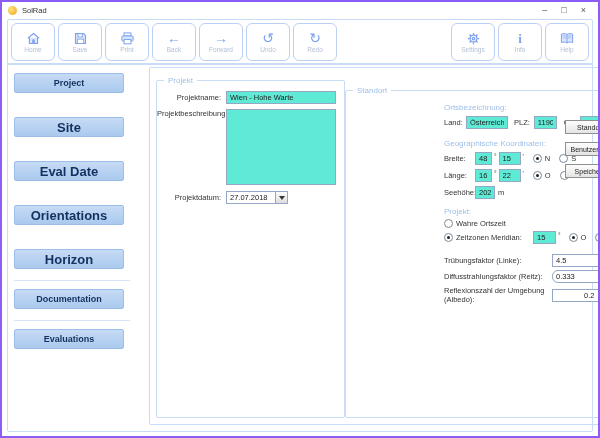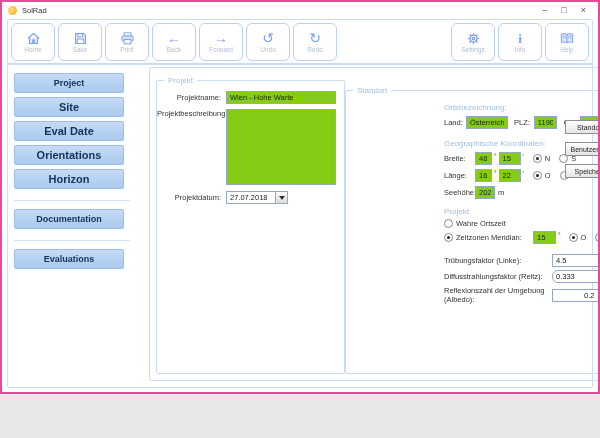--- a/index.html
+++ b/index.html
@@ -1,17 +1,17 @@
 <!DOCTYPE html>
 <html><head>
 <meta charset="utf-8">
 <style>
   * { margin:0; padding:0; box-sizing:border-box; }
   html,body { width:600px; height:438px; background:#e8e8e8; font-family:"Liberation Sans", sans-serif; }
-  .window { position:relative; width:600px; height:394px; background:#fff; border:2px solid #ec4899; overflow:hidden; }
+  .window { position:relative; width:600px; height:438px; background:#fff; border:2px solid #8b5cf6; overflow:hidden; }
 
   
   .titlebar { position:absolute; left:0; top:0; right:0; height:16px; background:#fff; display:flex; align-items:center; padding:0 6px; }
   .app-icon { width:9px; height:9px; border-radius:50%; background:radial-gradient(circle at 35% 35%, #ffe17a, #f0b93c 70%, #d99c2a); margin-right:5px; flex:0 0 auto; }
   .win-title { font-size:7.5px; color:#333; }
   .win-controls { margin-left:auto; display:flex; gap:14px; padding-right:6px; }
   .win-controls span { font-size:9px; color:#555; line-height:10px; cursor:default; }
 
   
   .client { position:absolute; left:5px; right:5px; top:17px; bottom:4px; border:1px solid #c9dcf5; border-radius:2px; background:#fff; display:flex; flex-direction:column; }
@@ -22,37 +22,37 @@
   .tbtn .glyph { color:#7da1f0; font-size:14px; line-height:15px; height:16px; display:flex; align-items:center; justify-content:center; }
   .tbtn .glyph.serif-i { font-family:"Liberation Serif", serif; font-weight:bold; font-size:13px; }
   .tbtn .lbl { font-size:6.5px; color:#b3bfd6; }
   .tb-right { margin-left:auto; display:flex; gap:3px; }
 
   
   .content { flex:1; display:flex; min-height:0; }
   .sidebar { width:129px; padding:8px 3px 0 6px; display:flex; flex-direction:column; }
   .side-btn { height:20px; width:110px; background:linear-gradient(#c6dbf5,#aac9ee); border:1px solid #9cbfe9; border-radius:2px; display:flex; align-items:center; justify-content:center; color:#13305e; font-weight:bold; margin-bottom:4px; cursor:pointer; }
   .side-btn.primary { font-size:9px; }
-  .side-btn.secondary { font-size:11px; }
+  .side-btn.secondary { font-size:13px;margin-top:20px; }
   .side-sep { height:1px; background:#d5e4f7; width:116px; margin:7px 0 8px 0; }
 
   .main-panel { flex:1; border:1px solid #c9dcf5; border-radius:2px; margin:2px 3px 6px 16px; padding:12px 6px 6px 6px; display:flex; flex-direction:row; min-height:0; }
 
   
   .groupbox { position:relative; border:1px solid #c9dcf5; border-radius:2px; }
   .gb-title { position:absolute; top:-5px; left:7px; background:#fff; padding:0 4px; color:#9dbfe8; font-size:8px; }
 
   .gb-project { padding:10px 8px 5px 0; }
   .gb-location { flex:1; margin-top:10px; padding:12px 0 0 98px; }
 
   .frow { display:flex; align-items:center; }
   .flabel { font-size:7.5px; color:#333; }
   .rlabel { width:64px; text-align:right; margin-right:5px; flex:0 0 auto; font-size:7.5px; color:#333; }
 
-  input.tinput, textarea.tarea { border:1px solid #94a7c4; background:#84cc16; font-family:"Liberation Sans", sans-serif; font-size:7.5px; color:#222; padding:0 3px; outline:none; }
+  input.tinput, textarea.tarea { border:1px solid #94a7c4; background:#5eead4; font-family:"Liberation Sans", sans-serif; font-size:7.5px; color:#222; padding:0 3px; outline:none; }
   input.tinput { height:13px; }
   textarea.tarea { resize:none; padding:2px 3px; }
 
   .combo { height:13px; border:1px solid #94a7c4; background:#fff; display:flex; align-items:stretch; cursor:pointer; }
   .combo .cval { flex:1; font-size:7.5px; color:#222; padding:0 3px; display:flex; align-items:center; overflow:hidden; white-space:nowrap; }
   .combo .carrow { width:12px; flex:0 0 auto; border-left:1px solid #94a7c4; background:linear-gradient(#fdfdfd,#dcdcdc); display:flex; align-items:center; justify-content:center; }
   .tri-down { width:0; height:0; border-left:3px solid transparent; border-right:3px solid transparent; border-top:4px solid #333; }
 
   .section-label { font-size:8px; color:#9dbfe8; margin-bottom:4px; }
 

